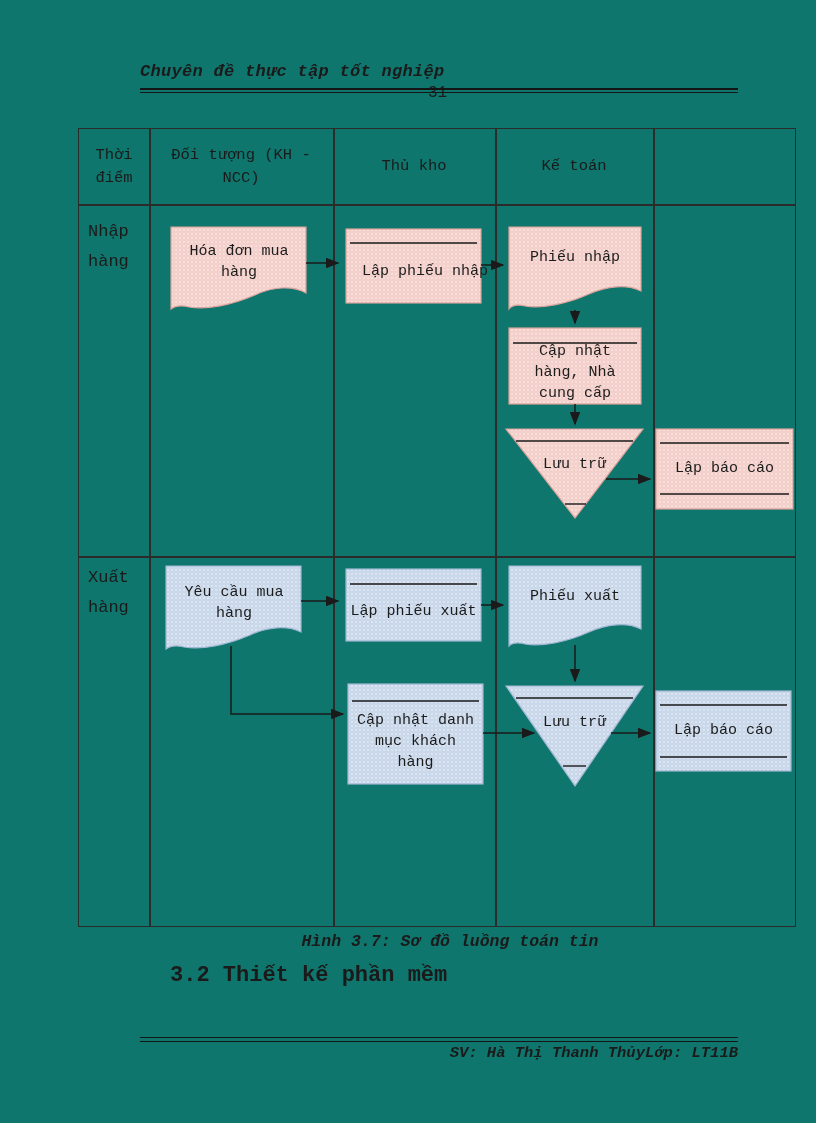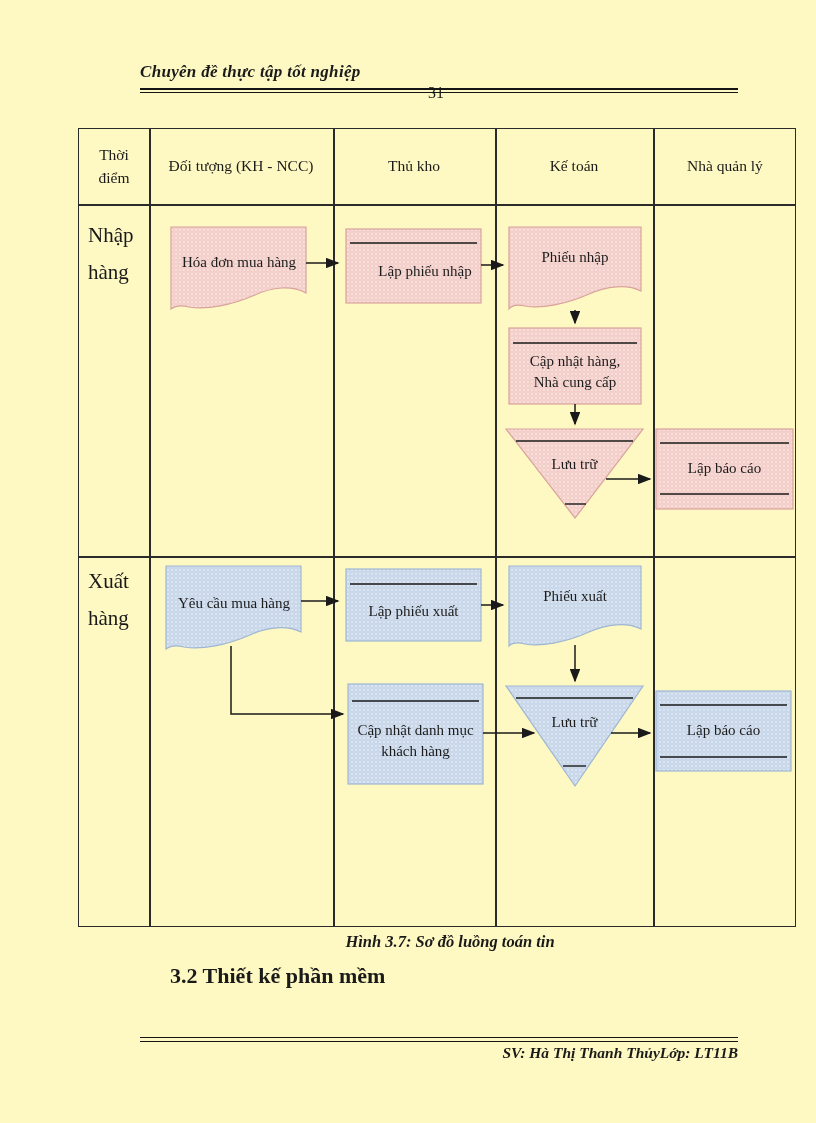--- a/index.html
+++ b/index.html
@@ -1,33 +1,33 @@
 <!DOCTYPE html>
 <html><head>
 <meta charset="utf-8">
 <style>
   html,body{margin:0;padding:0;background:#fff;}
   .page{
-    position:relative;width:816px;height:1123px;background:#fef9c3;
-    font-family:Liberation Serif, serif;color:#1a1a1a;overflow:hidden;
+    position:relative;width:816px;height:1123px;background:#0f766e;
+    font-family:Liberation Mono, monospace;color:#1a1a1a;overflow:hidden;
   }
   
   .doc-header{position:absolute;left:140px;top:62px;width:597px;height:26px;}
   .doc-header .title{font-size:17px;font-weight:bold;font-style:italic;letter-spacing:.3px;}
   .doc-header .pagenum{position:absolute;left:288px;top:2px;font-size:16px;margin-top:20px;}
   .header-rule{position:absolute;left:140px;top:88px;width:598px;height:2px;
     border-top:2px solid #151515;border-bottom:1px solid #151515;}
   
   .diagram{position:absolute;left:78px;top:128px;width:718px;height:799px;
     border:1.5px solid #2b2b2b;box-sizing:border-box;padding-left:42px;}
   .vline{position:absolute;top:0;width:1.5px;height:100%;background:#2b2b2b;}
   .hline{position:absolute;left:0;width:100%;height:1.5px;background:#2b2b2b;}
   .th{position:absolute;top:0;height:75px;display:flex;align-items:center;justify-content:center;
     text-align:center;font-size:15.5px;line-height:1.45;}
-  .rowlabel{position:absolute;font-size:21px;line-height:1.75;width:56px;}
+  .rowlabel{position:absolute;font-size:17px;line-height:1.75;width:56px;}
   .flowsvg{position:absolute;left:0;top:0;}
   .shape-label{position:absolute;display:flex;align-items:center;justify-content:center;
     text-align:center;font-size:15px;line-height:1.4;color:#1c1c1c;pointer-events:none;}
   
   .caption{position:absolute;left:140px;top:932px;width:620px;text-align:center;
     font-size:16.5px;font-weight:bold;font-style:italic;}
   .section-heading{position:absolute;left:170px;top:963px;font-size:22px;font-weight:bold;}
   
   .footer-rule{position:absolute;left:140px;top:1037px;width:598px;height:3px;
     border-top:1.5px solid #151515;border-bottom:1px solid #151515;}
@@ -53,21 +53,20 @@
     <div class="vline" style="left:574px"></div>
     <div class="hline" style="top:75px"></div>
     <div class="hline" style="top:427px"></div>
 
     <div class="th" style="left:0;width:70px">
         <span style="width:46px">Thời điểm</span>
       </div>
     <div class="th" style="left:70px;width:184px">Đối tượng (KH - NCC)</div>
     <div class="th" style="left:254px;width:162px">Thủ kho</div>
     <div class="th" style="left:416px;width:158px">Kế toán</div>
-    <div class="th" style="left:574px;width:144px">Nhà quản lý</div>
 
     <div class="rowlabel" style="left:9px;top:88px">Nhập hàng</div>
     <div class="rowlabel" style="left:9px;top:434px">Xuất hàng</div>
 
     <svg class="flowsvg" width="718" height="799" viewBox="0 0 718 799">
       <defs>
         <pattern id="pinkFill" patternUnits="userSpaceOnUse" width="4" height="4">
           <rect width="4" height="4" fill="#f3cdc8"></rect>
           <circle cx="1" cy="1" r="0.8" fill="#ffffff" opacity="0.85"></circle>
           <circle cx="3" cy="3" r="0.6" fill="#fde9e6" opacity="0.9"></circle>

